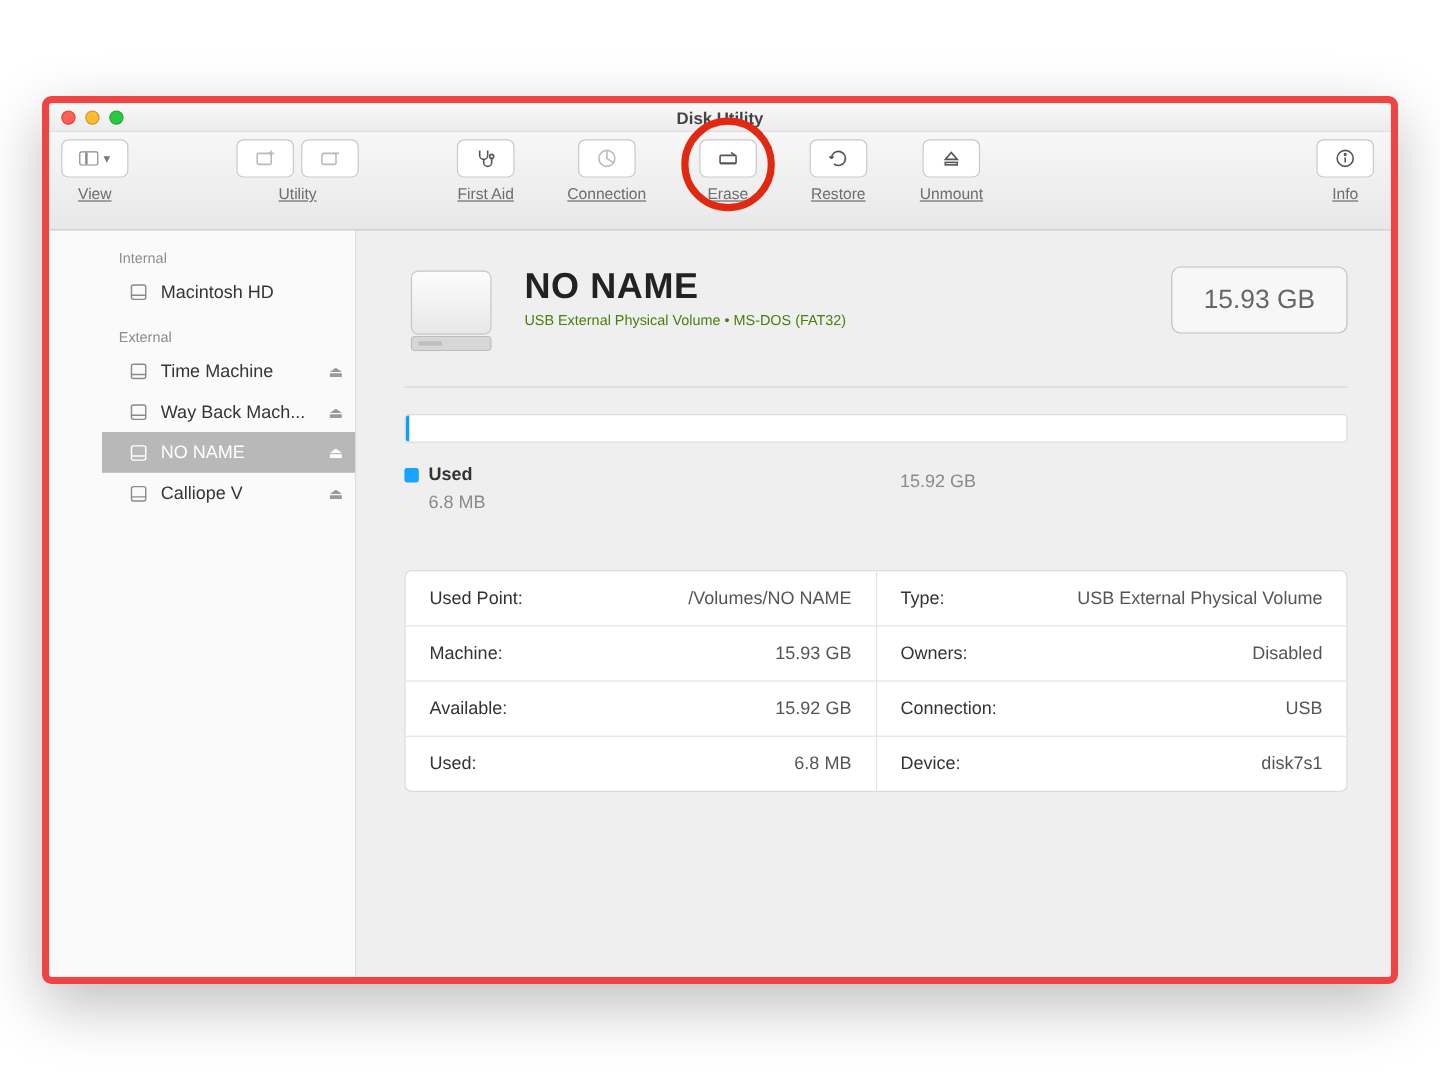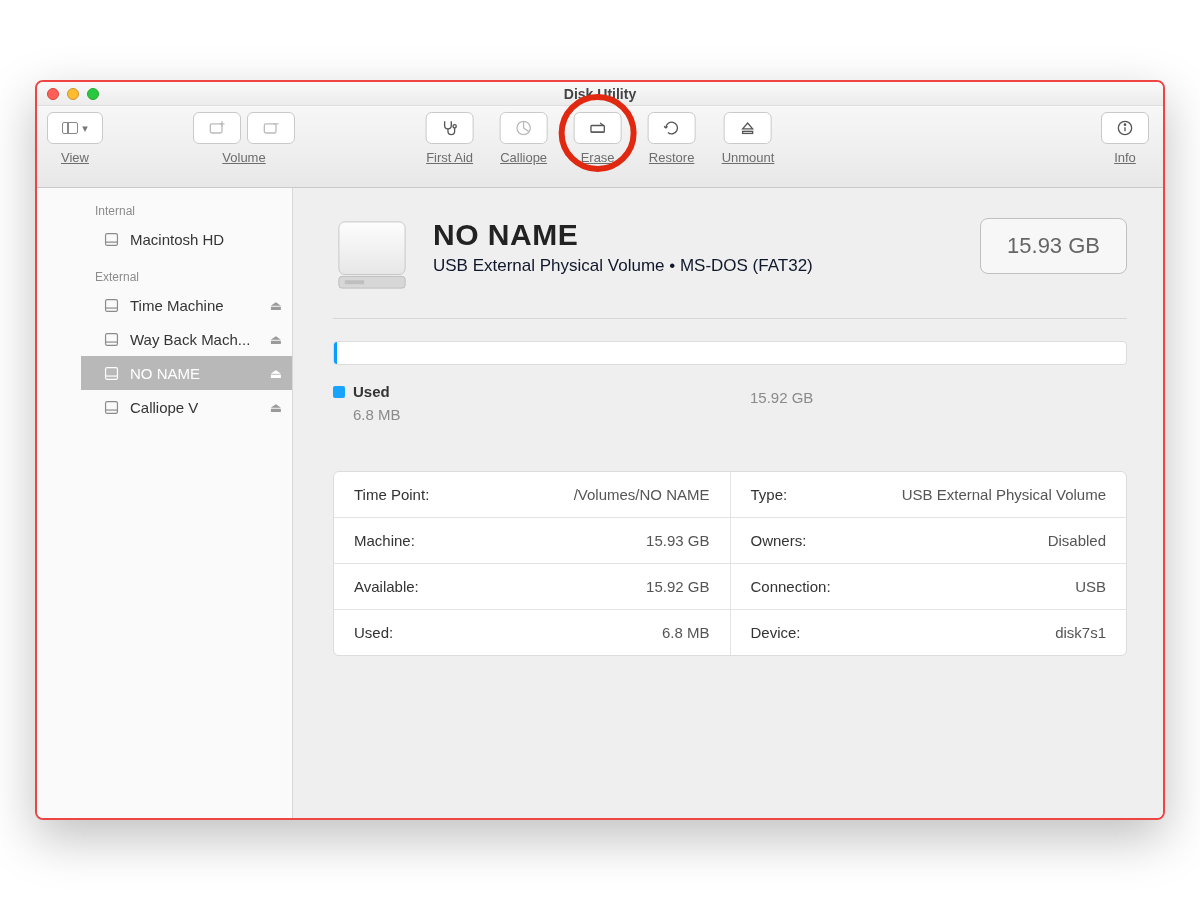--- a/index.html
+++ b/index.html
@@ -9,21 +9,21 @@
     width: 1200px;
     height: 900px;
     display: flex;
     align-items: center;
     justify-content: center;
   }
   .window {
     width: 1130px;
     height: 740px;
     background: #efefef;
-    border: 2px solid #ef4444;
+    border: 6px solid #ef4444;
     border-radius: 8px;
     box-shadow: 0 18px 50px rgba(0,0,0,.25);
     overflow: hidden;
     display: flex;
     flex-direction: column;
     position: relative;
   }
   
   .titlebar {
     height: 24px;
@@ -60,21 +60,21 @@
     border: 1px solid #c9c9c9;
     border-radius: 6px;
     display:flex; align-items:center; justify-content:center;
     color:#555;
     font-size: 15px;
   }
   .tool-btn.disabled { color:#bbb; }
   .tool-label { font-size:13px; color:#6d6d6d; margin-top:6px;text-decoration:underline; }
   .tg-view   { margin-left: 10px; }
   .tg-volume { margin-left: 90px; }
-  .tg-center { position:absolute; left:50%; transform:translateX(-50%); display:flex; gap:26px; }
+  .tg-center { position:absolute; left:50%; transform:translateX(-50%); display:flex; gap:44px; }
   .tg-info   { margin-left:auto; margin-right:14px; }
   .view-btn { min-width:56px; display:flex; align-items:center; justify-content:center; gap:4px;}
   .chev { font-size:11px; color:#777;}
   .sidebar-icon {
     width:16px;height:12px;border:1.6px solid #888;border-radius:2px;position:relative;
   }
   .sidebar-icon::before{content:"";position:absolute;left:4px;top:0;bottom:0;width:1.6px;background:#888;}
   .icon-svg { width:20px; height:20px; }
   
   .red-anno {
@@ -100,21 +100,21 @@
   .row.selected .disk-ic rect, .row.selected .disk-ic line { stroke:#fff; }
   .disk-ic rect, .disk-ic line { stroke:#8b8b8b; }
   .row .txt { overflow:hidden; text-overflow:ellipsis; white-space:nowrap; max-width:150px;}
   
   .main { flex:1; padding: 30px 36px 24px 40px; background:#efefef; overflow-y:auto;}
   .header { display:flex; align-items:flex-start; gap:22px; }
   .drive-illus {
     width:78px; height:74px;
   }
   .name-blk h1 { font-size:30px; font-weight:800; color:#222; letter-spacing:.5px;}
-  .name-blk p  { font-size:17px; color:#0f172a; margin-top:4px;}
+  .name-blk p  { font-size:12px; color:#4d7c0f; margin-top:4px;}
   .cap-chip {
     margin-left:auto; border:1px solid #c0c0c0; background:#f7f7f7;
     padding:14px 26px; border-radius:8px; font-size:22px; color:#666;
   }
   .divider { height:1px; background:#d6d6d6; margin:26px 0 22px; }
   .usage-bar {
     height:24px; background:#fff; border:1px solid #dcdcdc; border-radius:4px;
     position:relative; overflow:hidden;
   }
   .usage-bar .used-seg { position:absolute; left:0;top:0;bottom:0; width:3px; background:#0b9dff;}
@@ -173,21 +173,21 @@
               <path d="M18 4v6M15 7h6"></path>
           </svg>
         </div>
         <div class="tool-btn disabled">
           <svg class="icon-svg" viewBox="0 0 24 24" fill="none" stroke="currentColor" stroke-width="1.6">
             <rect x="4" y="7" width="14" height="11" rx="2"></rect>
               <path d="M15 7h6"></path>
           </svg>
         </div>
       </div>
-      <div class="tool-label">Volume</div>
+      <div class="tool-label">Utility</div>
     </div>
 
     <div class="tg-center">
       <div class="tool-group">
         <div class="tool-btn">
           <svg class="icon-svg" viewBox="0 0 24 24" fill="none" stroke="currentColor" stroke-width="1.6">
             <path d="M6 4v5a4 4 0 0 0 8 0V4"></path>
               <path d="M10 13v3a4 4 0 0 0 8 0v-4"></path>
               <circle cx="18" cy="10" r="2"></circle>
           </svg>
@@ -195,21 +195,21 @@
         <div class="tool-label">First Aid</div>
       </div>
 
       <div class="tool-group">
         <div class="tool-btn disabled">
           <svg class="icon-svg" viewBox="0 0 24 24" fill="none" stroke="currentColor" stroke-width="1.6">
             <circle cx="12" cy="12" r="8"></circle>
               <path d="M12 4v8l6 4"></path>
           </svg>
         </div>
-        <div class="tool-label">Calliope</div>
+        <div class="tool-label">Connection</div>
       </div>
 
       <div class="tool-group" style="position:relative">
         <div class="red-anno"></div>
         <div class="tool-btn">
           <svg class="icon-svg" viewBox="0 0 24 24" fill="none" stroke="currentColor" stroke-width="1.6">
             <rect x="4" y="9" width="16" height="8" rx="1"></rect>
               <path d="M4 17h16"></path>
               <path d="M15 6l4 3"></path>
           </svg>
@@ -335,21 +335,21 @@
           <div class="val">6.8 MB</div>
         </div>
         <div class="col">
           <div class="val">15.92 GB</div>
         </div>
       </div>
 
       <div class="info-grid">
         <div class="info-col" id="info-left">
             <div class="info-row">
-              <span class="k">Time Point:</span>
+              <span class="k">Used Point:</span>
               <span class="v">/Volumes/NO NAME</span>
             </div>
             <div class="info-row">
               <span class="k">Machine:</span>
               <span class="v">15.93 GB</span>
             </div>
             <div class="info-row">
               <span class="k">Available:</span>
               <span class="v">15.92 GB</span>
             </div>

